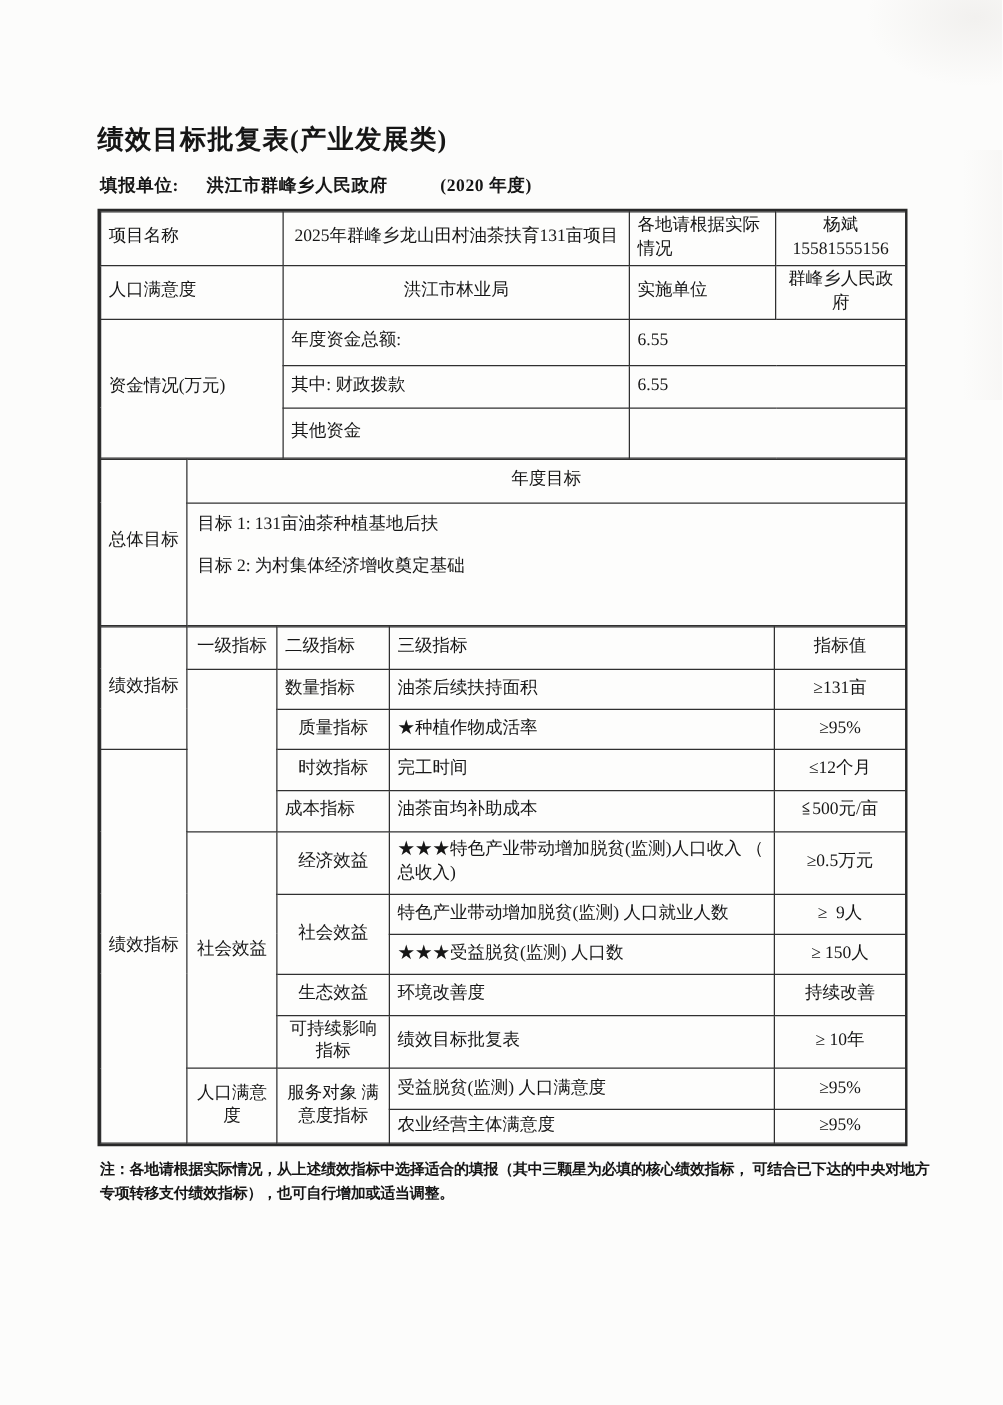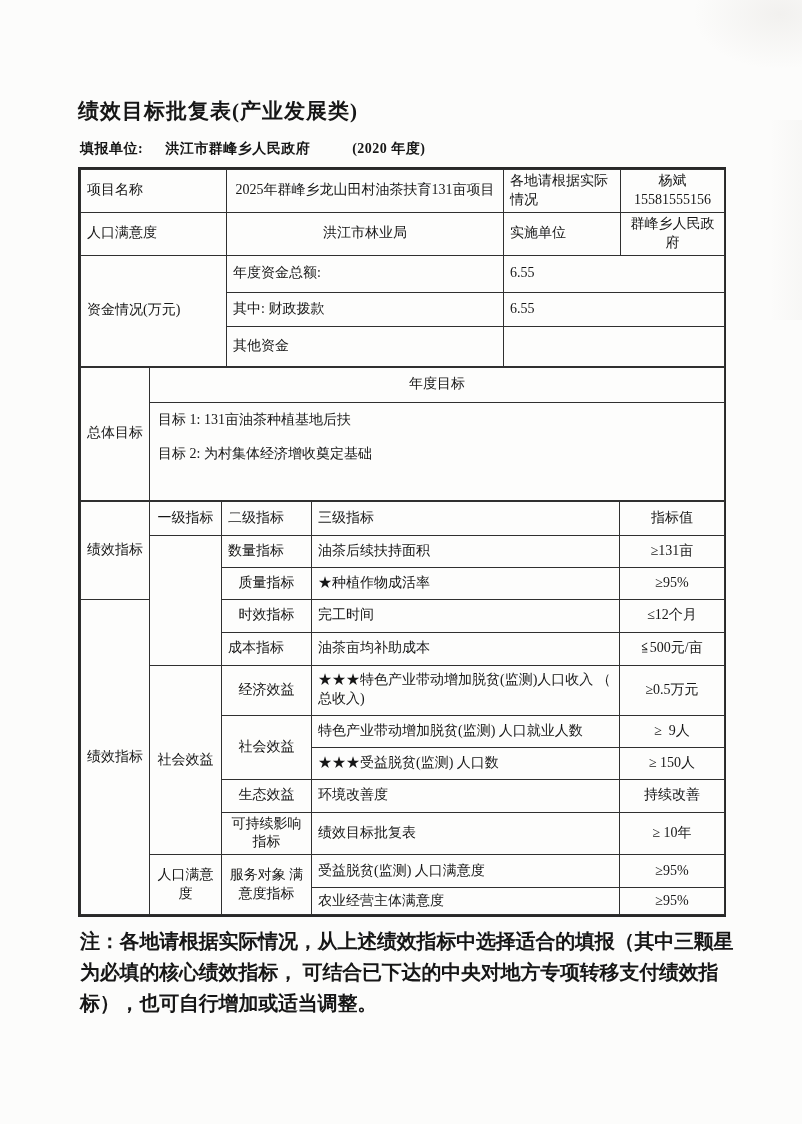--- a/index.html
+++ b/index.html
@@ -18,21 +18,21 @@
   .fill-line .yr{margin-left:42px;}
   .frame{border:2px solid #282828;width:648px;box-sizing:border-box;background:#fdfdfc;}
   table{border-collapse:collapse;table-layout:fixed;width:644px;}
   td{border:1px solid #303030;font-size:14px;padding:2px 6px;vertical-align:middle;
      line-height:1.35;overflow:hidden;}
   .tc{text-align:center;}
   .tl{text-align:left;}
   .val{text-align:center;white-space:pre-wrap;}
   .goalcell{vertical-align:top;padding:8px 8px 18px 8px;}
   .goal{margin:0 0 16px 0;}
-  .note{width:668px;font-size:20px;font-weight:600;line-height:1.55;margin:9px 0 0 2px;
+  .note{width:668px;font-size:12px;font-weight:600;line-height:1.55;margin:9px 0 0 2px;
         letter-spacing:-0.2px;}
 </style>
 </head>
 <body>
 
 <div class="page">
   <div class="smudge a"></div>
   <div class="smudge b"></div>
 
   <div class="doc">

